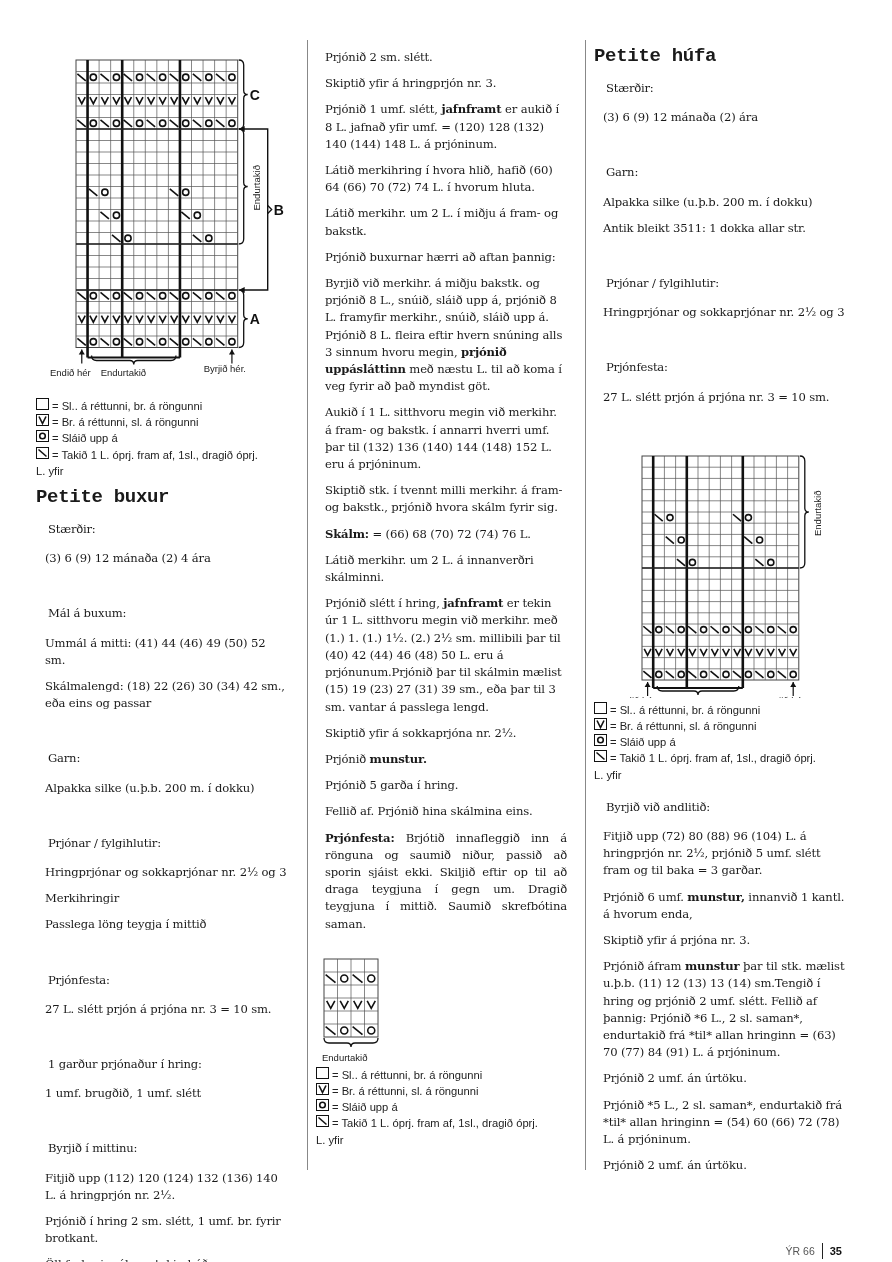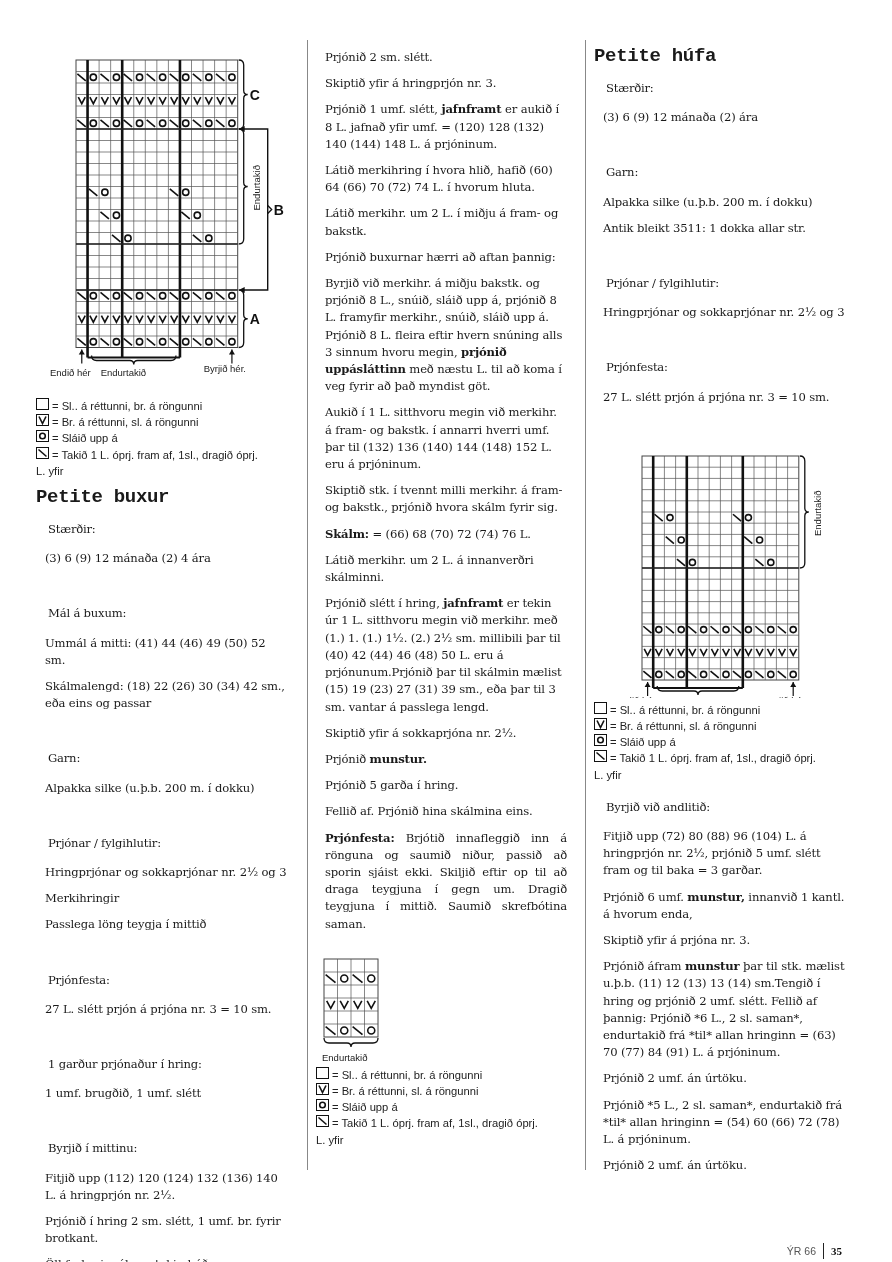--- a/index.html
+++ b/index.html
@@ -14,21 +14,21 @@
   .h-sub{font-family:"DejaVu Serif","Liberation Serif",serif;font-weight:normal;font-size:11.6px;line-height:17.2px;margin:12px;letter-spacing:-0.2px;}
   .gap{height:17px;}
   .title{font-family:Liberation Mono, monospace;font-weight:bold;font-size:19px;line-height:24px;margin:0 0 10px 0;letter-spacing:-0.3px;}
   .legend{font-family:"Liberation Sans","DejaVu Sans",sans-serif;font-size:11.2px;line-height:16.2px;color:#222;}
   .legend .row{display:flex;align-items:flex-start;white-space:nowrap;}
   .lbox{display:inline-block;width:13px;height:12px;border:1.5px solid #111;box-sizing:border-box;margin-right:3px;position:relative;flex:none;}
   .lbox svg{position:absolute;left:0;top:0;width:100%;height:100%;}
   .just{text-align:justify;}
   .footer{position:absolute;right:50px;top:1243px;font-family:"Liberation Sans","DejaVu Sans",sans-serif;font-size:10.5px;color:#555;display:flex;align-items:center;}
   .footer .bar{display:inline-block;width:1px;height:16px;background:#222;margin:0 7px;}
-  .footer .num{font-weight:bold;color:#111;font-size:11px;font-family:Liberation Serif, serif;}
+  .footer .num{font-weight:bold;color:#111;font-size:11px;}
   svg text{font-family:"Liberation Sans","DejaVu Sans",sans-serif;}
 </style>
 </head>
 <body>
 
 <div class="vrule" style="left:307px;height:1130px;"></div>
 <div class="vrule" style="left:585px;height:1130px;"></div>
 
 <div class="col col1">
   <svg id="chart1" width="262" height="350" style="display:block;margin-left:0px;">

